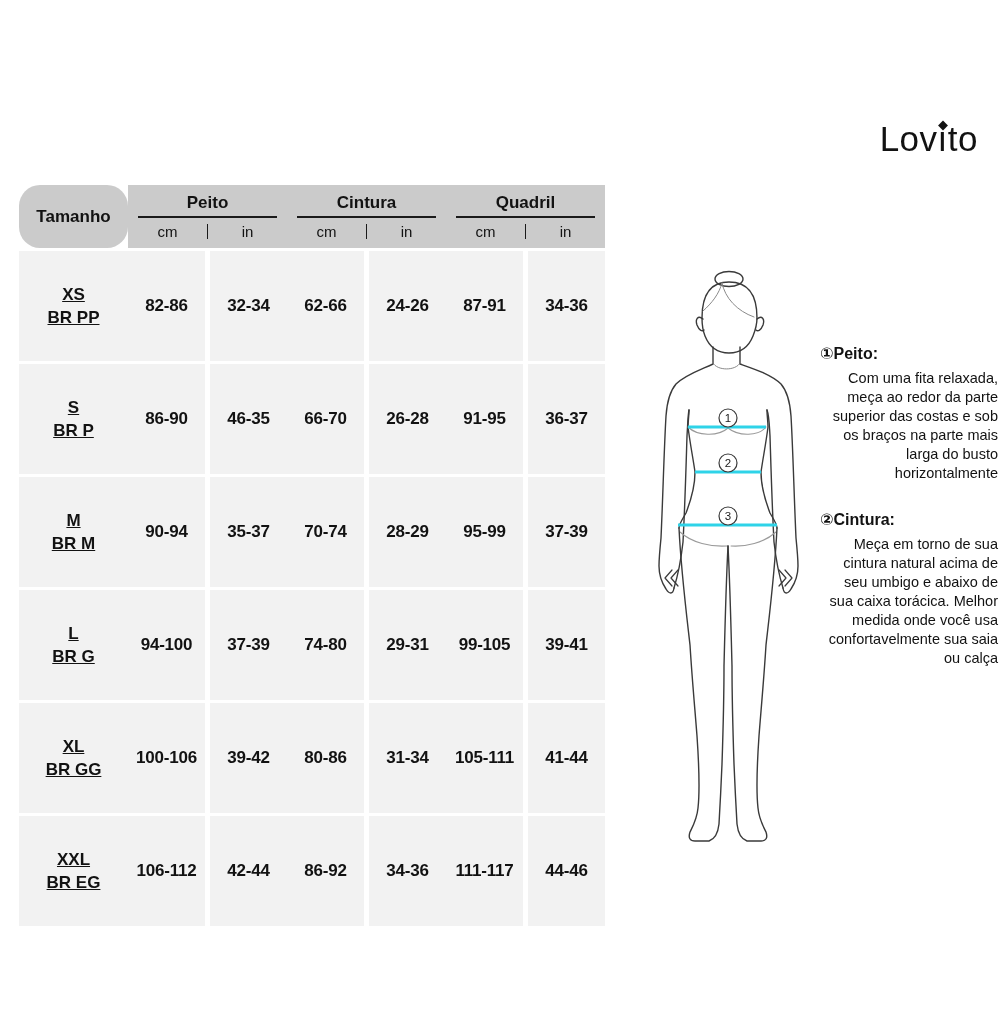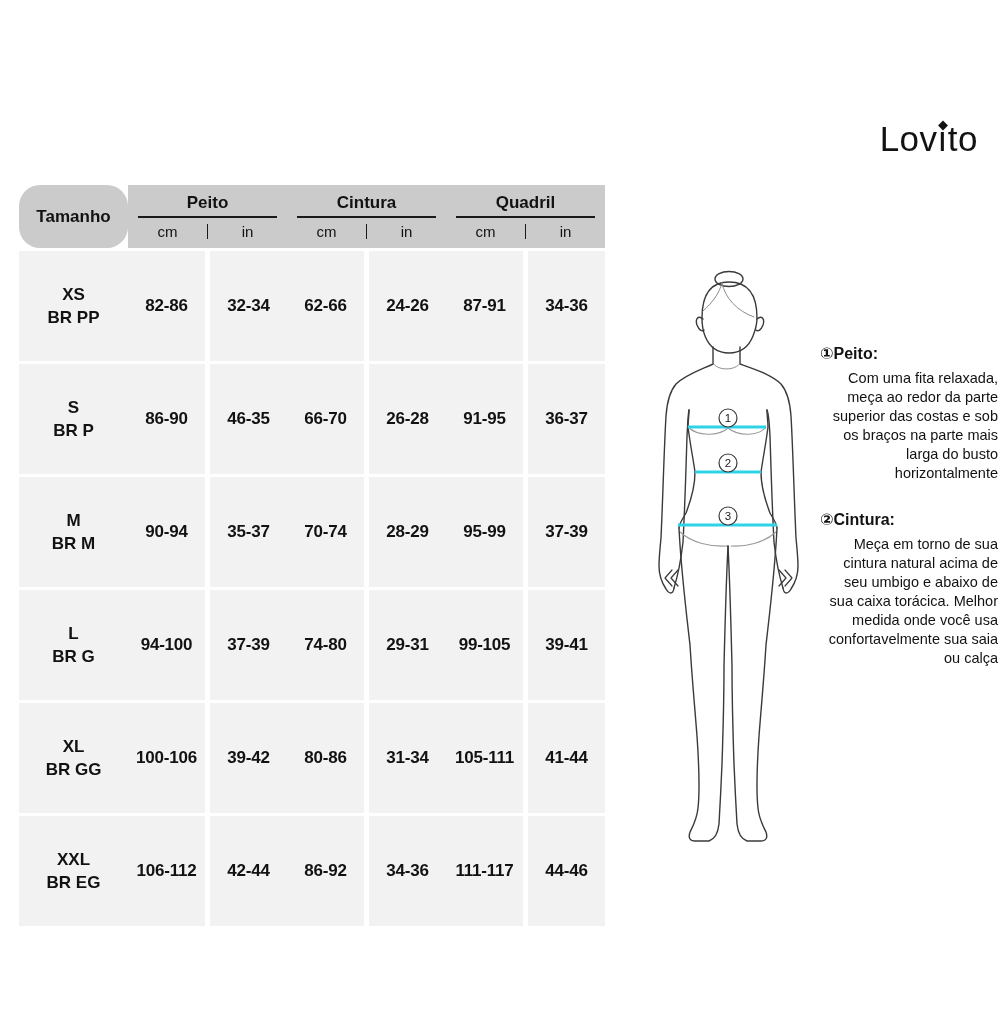--- a/index.html
+++ b/index.html
@@ -35,21 +35,21 @@
   }
   .glabel{text-align:center;font-size:17px;font-weight:700;line-height:20px;padding-top:4px;}
   .gline{height:2px;background:#1a1a1a;margin:3px 10px 0 10px;}
   .gunits{display:flex;align-items:center;height:26px;}
   .gunits .u{flex:1;text-align:center;font-size:15px;font-weight:400;}
   .gunits .vline{width:1px;height:15px;background:#1a1a1a;}
   .cell{
     background:#f2f2f2;display:flex;align-items:center;justify-content:center;
     height:110px;font-weight:700;
   }
-  .size-cell{width:109px;flex-direction:column;font-size:17px;line-height:23px;text-align:center;}
+  .size-cell{width:109px;flex-direction:column;font-size:17px;line-height:23px;text-align:center;text-decoration:underline;}
   .val{width:77px;font-size:17px;letter-spacing:-0.2px;}
   .gi{margin-left:5px;}
   .gs{margin-left:0;}
   
   .fig{position:absolute;left:645px;top:270px;}
   
   .info{position:absolute;left:820px;width:178px;}
   .info h3{margin:0 0 5px 0;font-size:16px;font-weight:700;line-height:20px;}
   .info p{margin:0;font-size:14.5px;font-weight:400;line-height:19px;text-align:right;}
   #sec-1{top:344px;}

